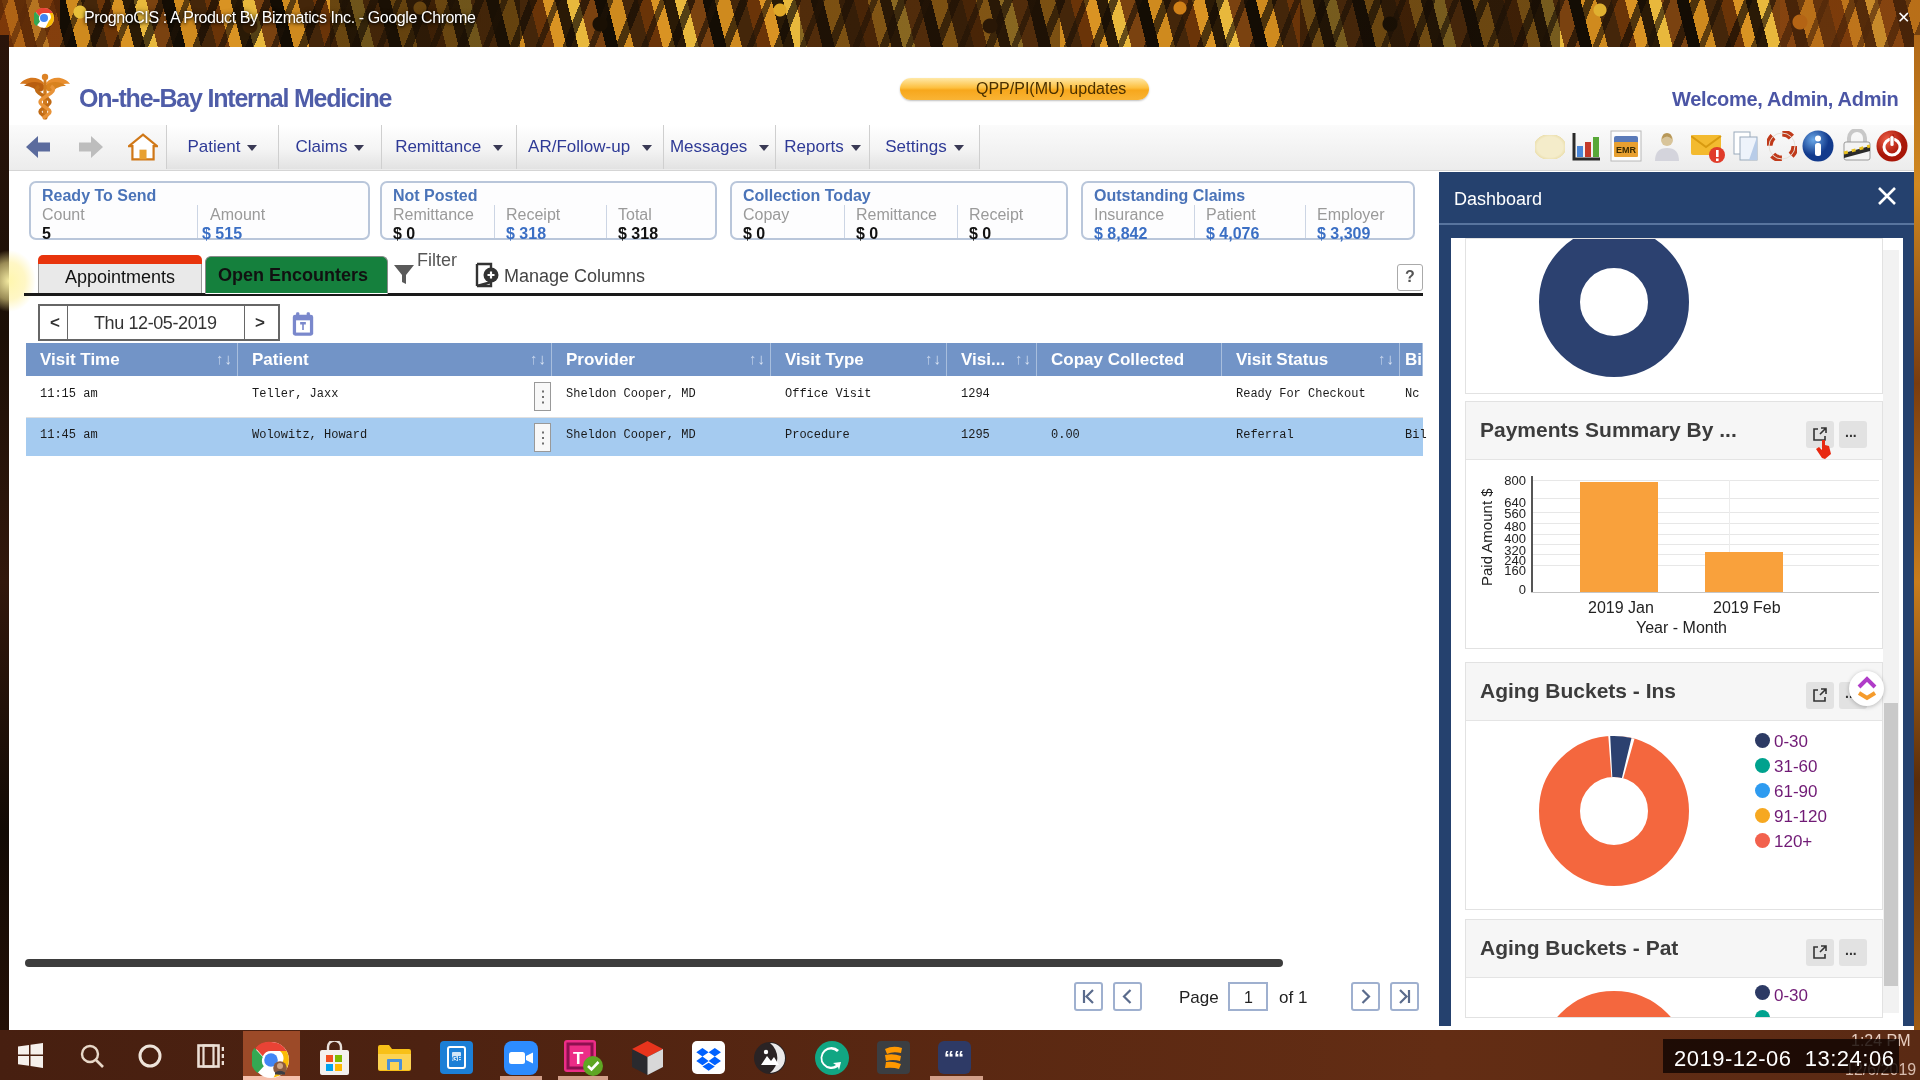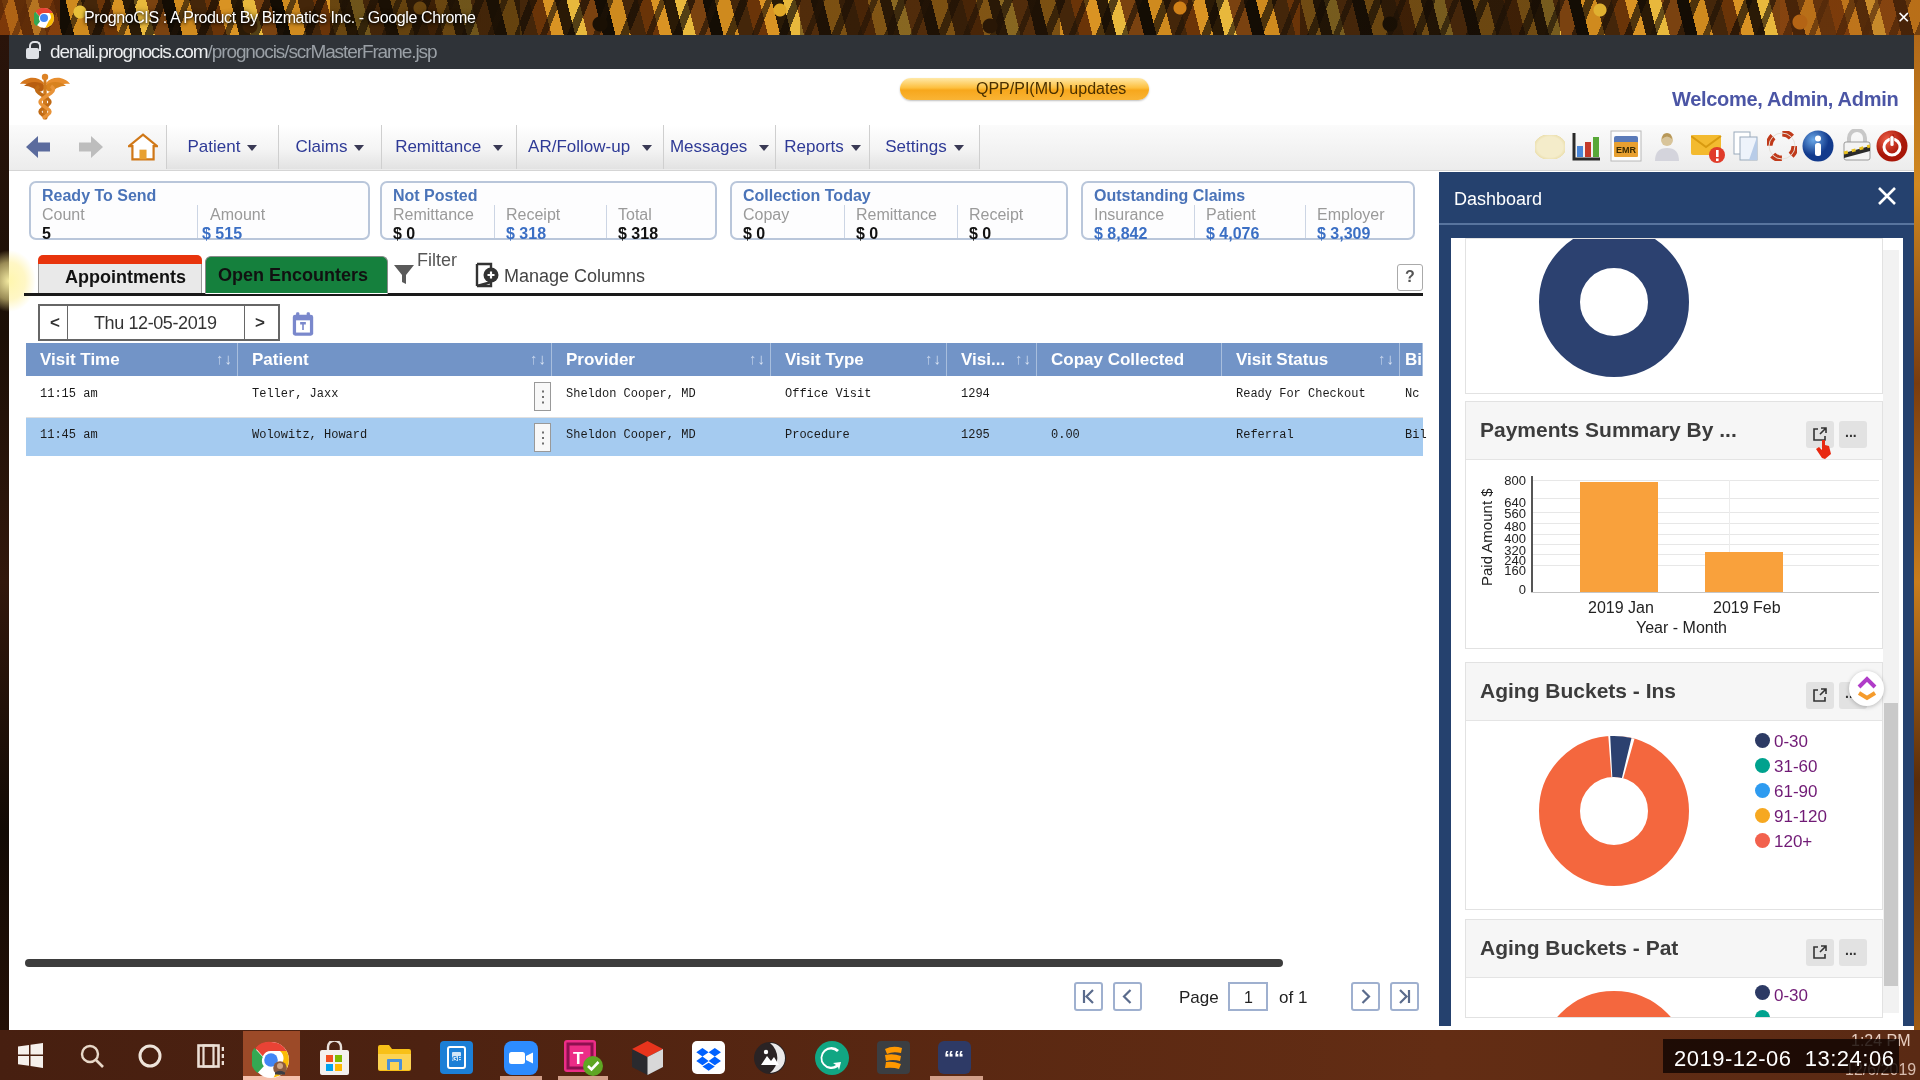--- a/index.html
+++ b/index.html
@@ -47,21 +47,21 @@
 
 .sbox{position:absolute;top:181px;height:59px;background:#fdfdfe;border:2px solid #b9c6da;border-radius:7px;box-sizing:border-box;}
 .sbox .ti{position:absolute;left:11px;top:4px;font-size:16px;font-weight:bold;color:#4a73b8;}
 .slab{position:absolute;top:23px;font-size:16px;color:#9a9a9a;}
 .sval{position:absolute;top:42px;font-size:16px;font-weight:bold;color:#111;}
 .sval.bl{color:#3b6fc4;}
 .sdiv{position:absolute;top:22px;bottom:0;width:1px;background:#ccd5e4;}
 
 #tabApp{left:38px;top:264px;width:164px;height:30px;background:#e9e9e9;border:1px solid #9a9a9a;border-top:none;box-sizing:border-box;}
 #tabAppRed{left:38px;top:255px;width:164px;height:10px;background:#e8340c;border-radius:5px 5px 0 0;}
-#tabApp span{position:absolute;left:26px;top:3px;font-size:18px;font-weight:bold;color:#111;}
+#tabApp span{position:absolute;left:26px;top:3px;font-size:18px;font-weight:normal;color:#111;}
 #tabOpen{left:205px;top:256px;width:183px;height:38px;background:#15803d;border:1px solid #8a8a8a;border-bottom:1px solid #fff;border-radius:6px 6px 0 0;box-sizing:border-box;z-index:3;}
 #tabOpen span{position:absolute;left:12px;top:8px;font-size:18px;font-weight:bold;color:#111;}
 #tabline{left:24px;top:293px;width:1399px;height:3px;background:#1a1a1a;z-index:2;}
 #filter{left:393px;top:264px;}
 #mancol{left:473px;top:262px;}
 .toollab{position:absolute;font-size:18px;color:#555;}
 #qmark{left:1397px;top:264px;width:24px;height:25px;border:1px solid #aaa;border-radius:3px;background:#fff;}
 #qmark span{position:absolute;left:7px;top:3px;font-size:16px;color:#555;font-weight:bold;}
 
 .dbtn{position:absolute;top:304px;height:37px;background:#fff;border:2px solid #666;box-sizing:border-box;font-weight:bold;color:#333;}
@@ -125,38 +125,35 @@
   <svg class="abs" style="left:34px;top:8px" width="20" height="20" viewBox="0 0 17 17">
         <circle cx="8.5" cy="8.5" r="8.5" fill="#fff"></circle>
         <path d="M8.5 0a8.5 8.5 0 017.4 4.3H8.5A4.3 4.3 0 004.6 7L1.2 3A8.5 8.5 0 018.5 0z" fill="#ea4335"></path>
         <path d="M1.1 3.2L4.6 7a4.3 4.3 0 00.5 4.4l-3 4A8.5 8.5 0 011.1 3.2z" fill="#34a853"></path>
         <path d="M15.9 4.3a8.5 8.5 0 01-6.3 12.6l3-5.8a4.3 4.3 0 00.3-6.8z" fill="#fbbc05"></path>
         <circle cx="8.5" cy="8.5" r="3.4" fill="#4285f4"></circle>
       </svg>
   <span class="abs" style="left:84px;top:9px;font-size:16px;color:#fff;letter-spacing:-.4px;text-shadow:0 1px 3px rgba(0,0,0,.9),0 0 5px rgba(0,0,0,.7);">PrognoCIS : A Product By Bizmatics Inc. - Google Chrome</span>
   <span class="winx" style="left:1897px;">✕</span>
 </div>
-<div class="abs" id="urlbar">
-  <span class="lock"></span>
-  <span class="url">denali.prognocis.com<span>/prognocis/scrMasterFrame.jsp</span></span>
-</div>
 <div class="abs" id="leftstrip"></div>
 <div class="abs" id="rightstrip"></div>
 <div class="abs" id="page"></div>
 
 <svg class="abs" style="left:19px;top:71px" width="52" height="50" viewBox="0 0 52 50">
  <path d="M25 12 C18 4 6 6 1 13 C8 12 12 14 16 17 C19 19 22 18 24 16 Z" fill="#d4761c"></path>
  <path d="M27 12 C34 4 46 6 51 13 C44 12 40 14 36 17 C33 19 30 18 28 16 Z" fill="#e88e2e"></path>
  <path d="M25 14 C20 10 10 10 5 15 C11 15 15 17 18 20 C21 22 24 20 25 18 Z" fill="#b85e10"></path>
  <path d="M27 14 C32 10 42 10 47 15 C41 15 37 17 34 20 C31 22 28 20 27 18 Z" fill="#d8821f"></path>
  <circle cx="26" cy="6" r="3.2" fill="#dd8326"></circle>
  <path d="M24.6 9 h2.8 l1 38 c0 2-4.8 2-4.8 0 z" fill="#cf7a1e"></path>
  <path d="M20 15 q-5 3.5 0 7 l9 6 q4 3 0 6 l-6 4 q-4 2.5 0 5.5 l5 3.5" fill="none" stroke="#c06a14" stroke-width="3.4"></path>
  <path d="M32 15 q5 3.5 0 7 l-9 6 q-4 3 0 6 l6 4 q4 2.5 0 5.5 l-5 3.5" fill="none" stroke="#e89338" stroke-width="3.4"></path>
 </svg>
+<span class="abs" id="hdrtitle">On-the-Bay Internal Medicine</span>
 <div class="abs" id="page" style="background:none;"></div>
 <div class="abs" id="qppwrap" style="left:18px;top:19px;width:1888px;height:0;"></div>
 <div class="abs" id="qpp">
       <span>QPP/PI(MU) updates</span>
     </div>
 <span class="abs" id="welcome">Welcome, Admin, Admin</span>
 
 <div class="abs" id="navbar">
   <svg class="abs" style="left:15px;top:9px" width="36" height="26" viewBox="0 0 36 24">
         <path d="M14 1 L2 12 L14 23 L14 16.5 L26 16.5 L26 7.5 L14 7.5 Z" fill="#5b6b9d"></path>

